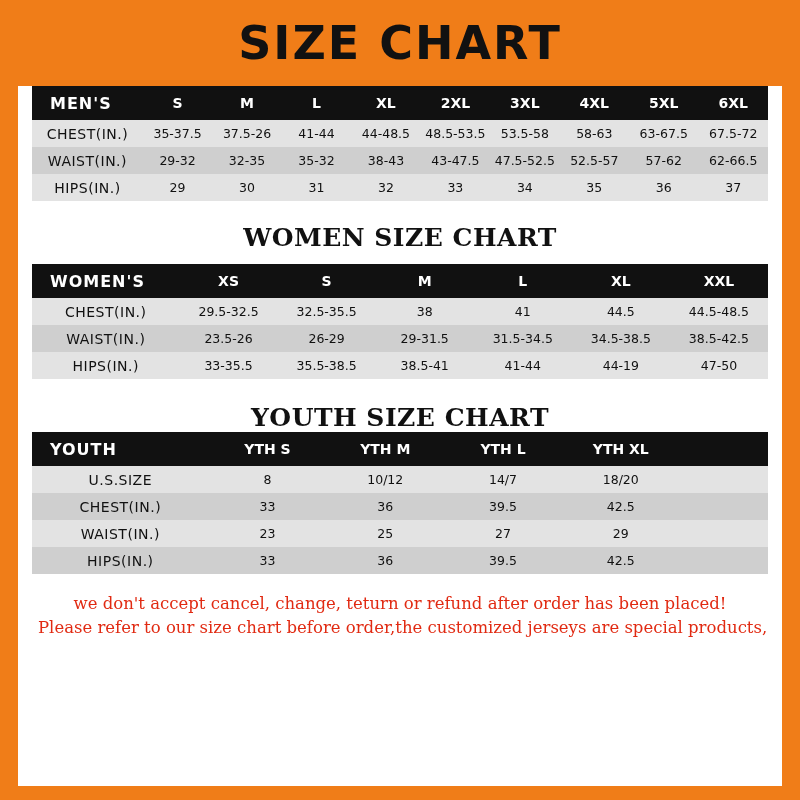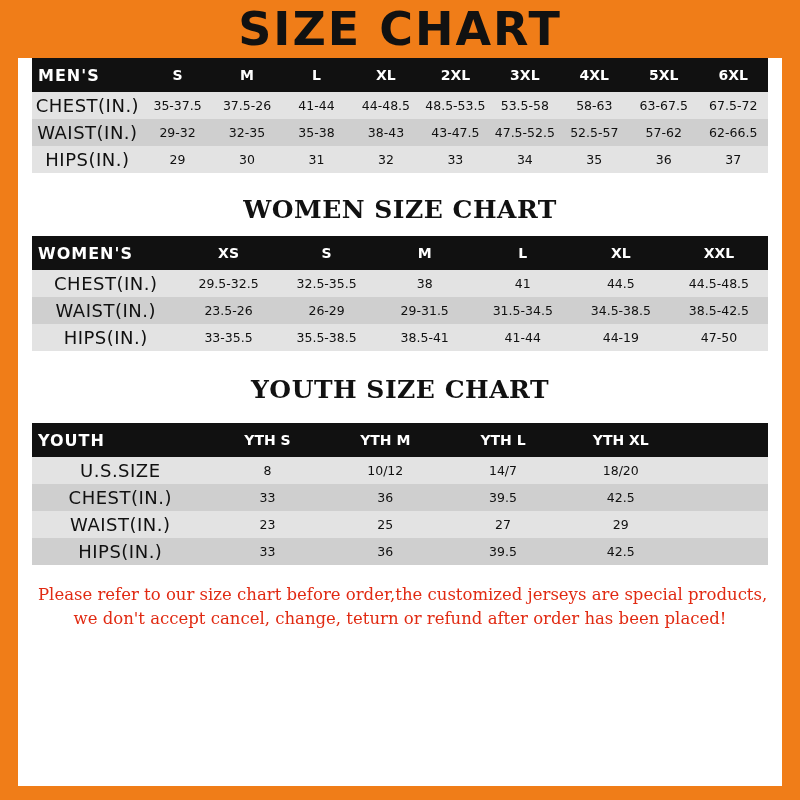--- a/index.html
+++ b/index.html
@@ -16,21 +16,21 @@
   .page {
     position: relative;
     width: 800px;
     height: 800px;
     background: #ffffff;
     box-sizing: border-box;
     border-left: 18px solid #f07d18;
     border-right: 18px solid #f07d18;
   }
   .banner {
-    height: 58px;
+    height: 86px;
     background: #f07d18;
     display: flex;
     align-items: center;
     justify-content: center;
     margin: 0 -18px;
   }
   .banner-title {
     font-family: "DejaVu Sans", sans-serif;
     font-weight: bold;
     font-size: 46px;
@@ -44,21 +44,21 @@
   .section-title {
     text-align: center;
     font-family: "DejaVu Serif", serif;
     font-weight: bold;
     font-size: 25px;
     color: #111111;
     letter-spacing: 0.5px;
   }
   .t-man { margin-top: 18px; margin-bottom: 12px; }
   .t-women { margin-top: 22px; margin-bottom: 12px; }
-  .t-youth { margin-top: 24px; margin-bottom: 19px; }
+  .t-youth { margin-top: 24px; margin-bottom: 0; }
 
   table.size-table {
     width: 100%;
     border-collapse: collapse;
     table-layout: fixed;
   }
   table.size-table th,
   table.size-table td {
     text-align: center;
     font-family: "DejaVu Sans", sans-serif;
@@ -70,33 +70,33 @@
   }
   table.size-table thead th {
     color: #ffffff;
     font-weight: bold;
     font-size: 14px;
     height: 34px;
     padding: 0;
   }
   table.size-table thead th.first-col {
     text-align: left;
-    padding-left: 6px;
+    padding-left: 18px;
     font-size: 16px;
     letter-spacing: 1px;
   }
   
   table.size-table tbody td {
     font-size: 12.5px;
     height: 27px;
     padding: 0;
   }
   table.size-table tbody td.first-col {
     letter-spacing: 0.5px;
-    font-size: 18px;
+    font-size: 14px;
   }
   table.size-table tbody tr.row-light { background: #e3e3e3; }
   table.size-table tbody tr.row-dark { background: #cfcfcf; }
 
   
   .women-table thead th { font-size: 15px; height: 40px; }
   .women-table thead th.first-col { font-size: 17px; }
   .women-table tbody td { font-size: 13.5px; height: 31px; }
 
   .youth-table thead th { font-size: 15px; height: 40px; }
@@ -170,21 +170,21 @@
           <td>48.5-53.5</td>
           <td>53.5-58</td>
           <td>58-63</td>
           <td>63-67.5</td>
           <td>67.5-72</td>
         </tr>
         <tr class="row-dark">
           <td class="first-col">WAIST(IN.)</td>
           <td>29-32</td>
           <td>32-35</td>
-          <td>35-38</td>
+          <td>35-32</td>
           <td>38-43</td>
           <td>43-47.5</td>
           <td>47.5-52.5</td>
           <td>52.5-57</td>
           <td>57-62</td>
           <td>62-66.5</td>
         </tr>
         <tr class="row-light">
           <td class="first-col">HIPS(IN.)</td>
           <td>29</td>
@@ -303,20 +303,20 @@
           <td>33</td>
           <td>36</td>
           <td>39.5</td>
           <td>42.5</td>
           <td></td>
         </tr>
       </tbody>
     </table>
 
     <div class="note">
+      <div>we don't accept cancel, change, teturn or refund after order has been placed!</div>
       <div>Please refer to our size chart before order,the customized jerseys are special products,</div>
-      <div>we don't accept cancel, change, teturn or refund after order has been placed!</div>
     </div>
 
   </div>
 
   <div class="bottom-bar"></div>
 </div>
 
 </body></html>

